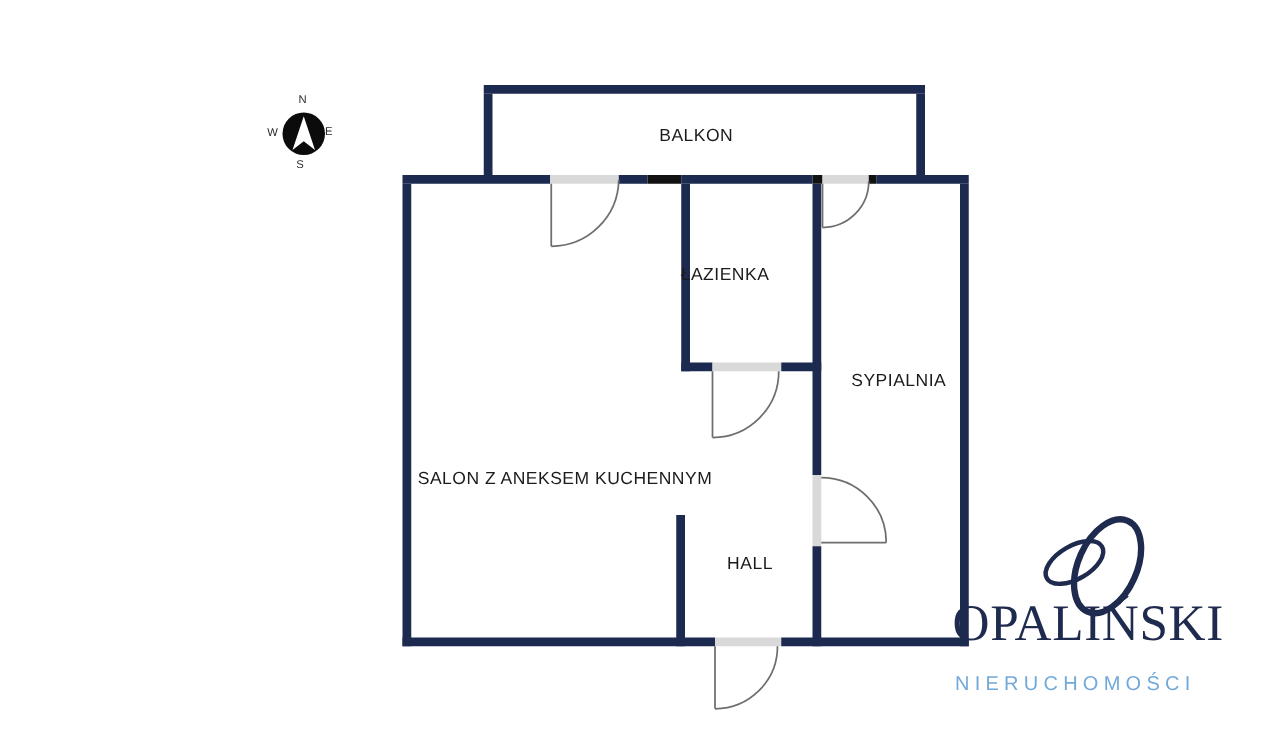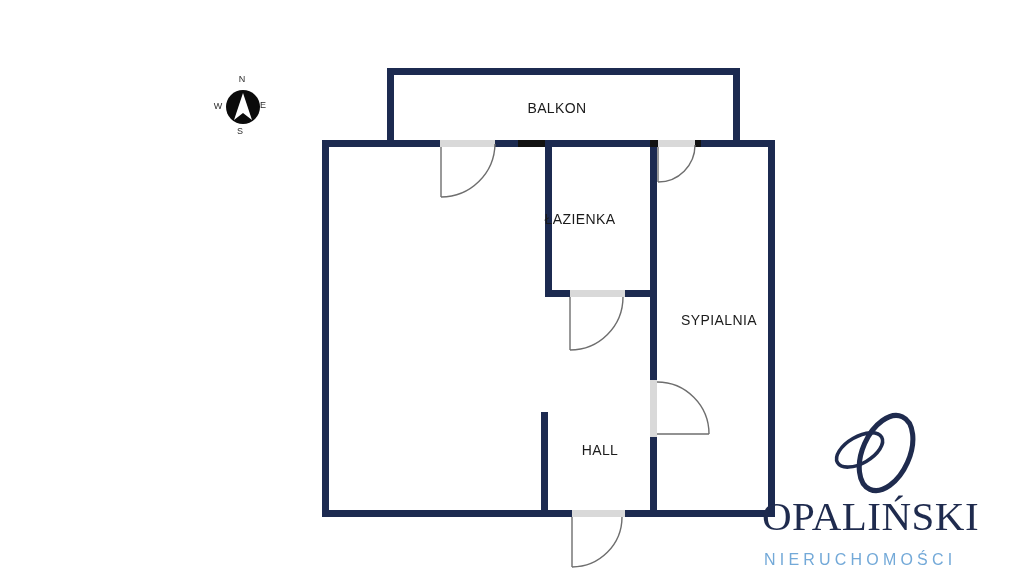--- a/index.html
+++ b/index.html
@@ -42,28 +42,28 @@
     position:absolute;transform:translate(-50%,-50%);
     font-size:9px;color:var(--compass-letter);font-weight:400;
   }
   #compass svg{position:absolute;left:0;top:0;}
 
   
   #logo{position:absolute;left:760px;top:408px;width:264px;height:168px;}
   #logo-ornament{position:absolute;left:68px;top:0px;width:110px;height:88px;}
   #logo-ornament ellipse{stroke:var(--logo-navy);fill:none;}
   #logo-name{
-    position:absolute;left:2px;top:88px;
+    position:absolute;left:2px;top:70px;
     font-family:"Liberation Serif", serif;
     font-size:41px;line-height:1;
     color:var(--logo-navy);
     letter-spacing:0.5px;white-space:nowrap;text-align:right;
   }
   #logo-tagline{
-    position:absolute;left:4px;top:144px;
+    position:absolute;left:4px;top:132px;
     font-size:16px;line-height:1;
     color:var(--logo-blue);
     letter-spacing:4.2px;white-space:nowrap;
   }
 </style>
 </head>
 <body>
 
 <div id="stage">
 
@@ -115,21 +115,22 @@
     <path d="M570 297 L570 350"></path>
     <path d="M570 350 A53 53 0 0 0 623 297"></path>
     <path d="M657 434 L709 434"></path>
     <path d="M709 434 A52 52 0 0 0 657 382"></path>
     <path d="M572 517 L572 567"></path>
     <path d="M572 567 A50 50 0 0 0 622 517"></path>
   </svg>
 
   <div class="room-label" style="left:557px;top:108px;text-align:center;">BALKON</div>
   <div class="room-label" style="left:580px;top:219px;">ŁAZIENKA</div>
-  <div class="room-label" style="left:719px;top:320px;">SYPIALNIA</div>
+  <div class="room-label" style="left:719px;top:304px;">SYPIALNIA</div>
+  <div class="room-label" style="left:452px;top:382px;">SALON Z ANEKSEM KUCHENNYM</div>
   <div class="room-label" style="left:600px;top:450px;">HALL</div>
 
   <div id="logo">
     <svg id="logo-ornament" viewBox="0 0 108 86">
       <ellipse cx="57" cy="44" rx="23" ry="39" stroke-width="5" transform="rotate(24 57 44)"></ellipse>
       <ellipse cx="31" cy="41" rx="25" ry="13" stroke-width="3.5" transform="rotate(-30 31 41)"></ellipse>
     </svg>
     <div id="logo-name">OPALIŃSKI</div>
     <div id="logo-tagline">NIERUCHOMOŚCI</div>
   </div>

